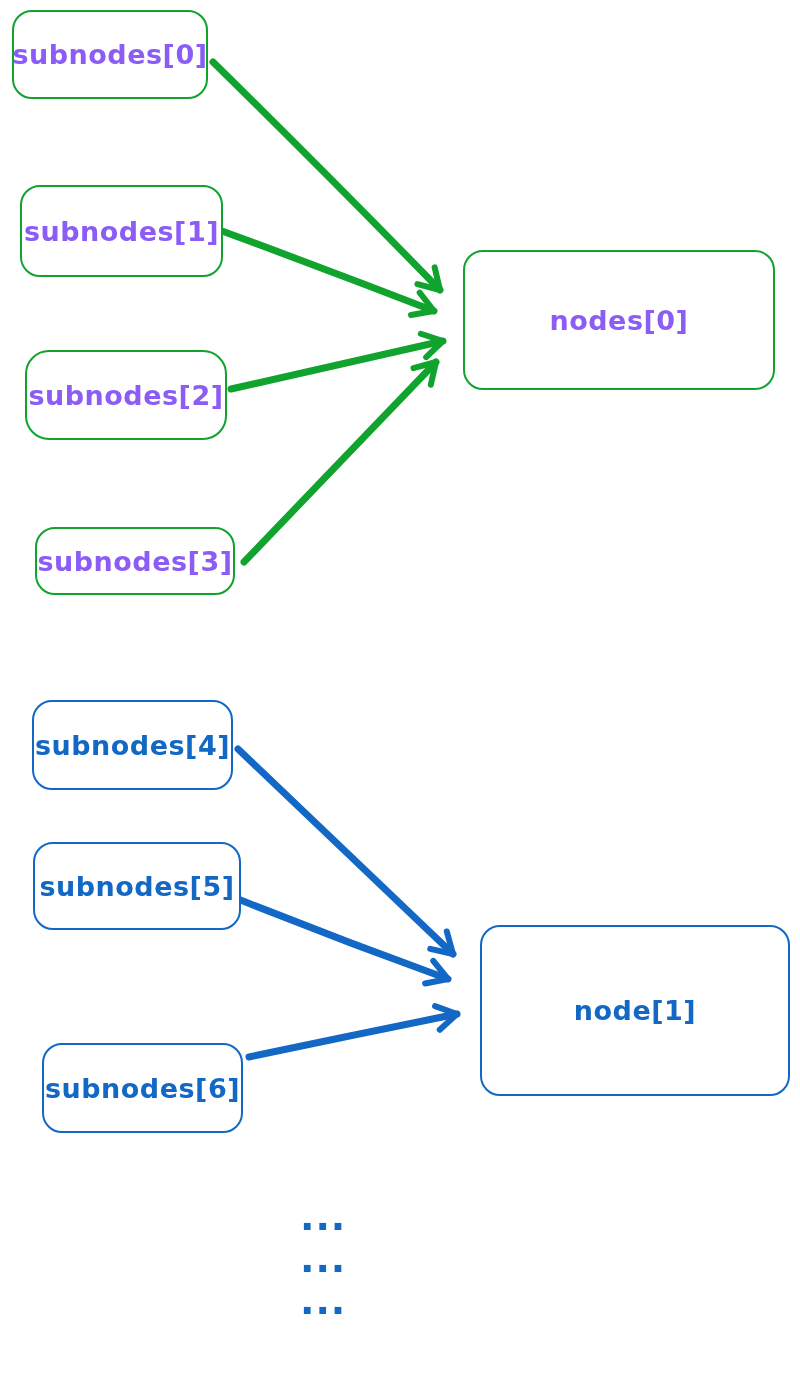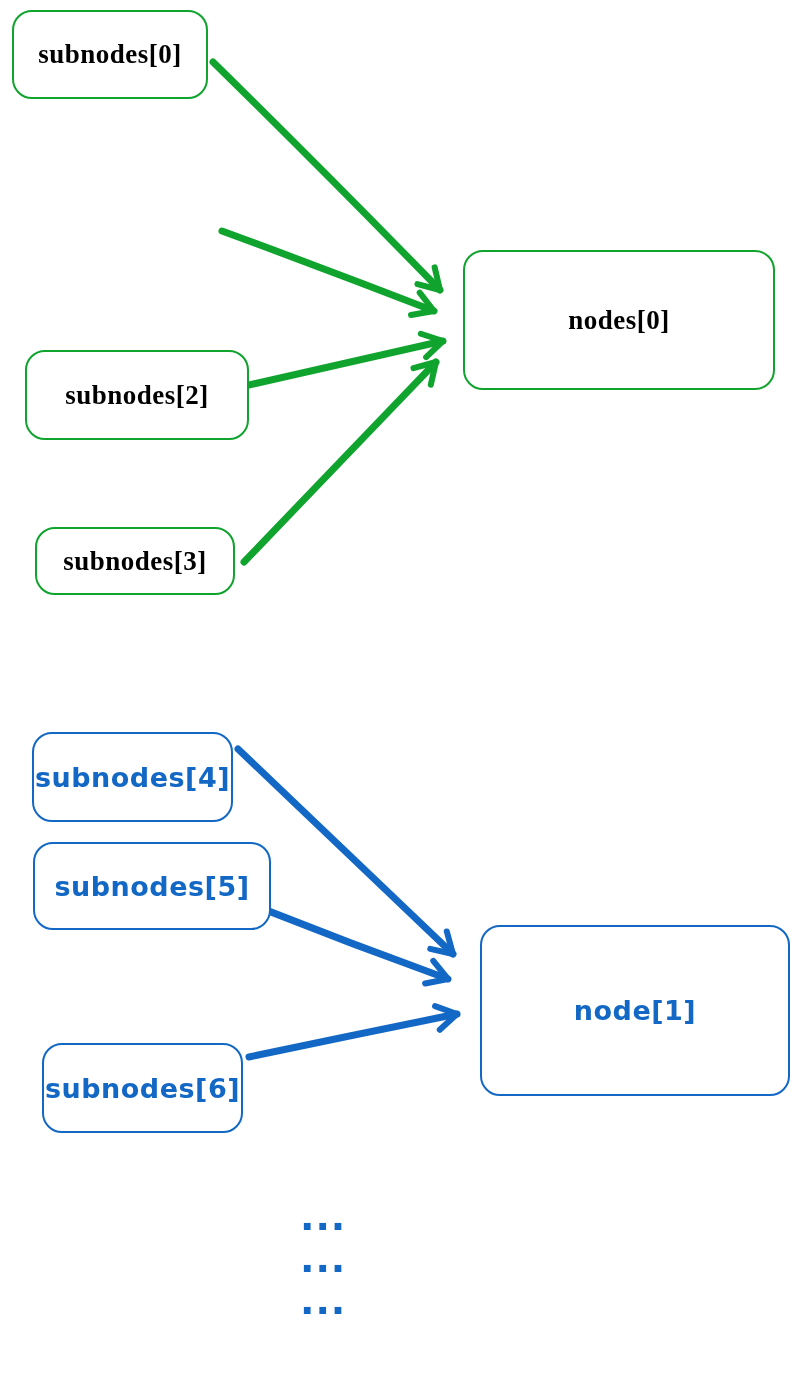--- a/index.html
+++ b/index.html
@@ -22,41 +22,40 @@
     justify-content: center;
     border-radius: 20px;
     box-sizing: border-box;
     background: #ffffff;
     font-weight: 600;
     letter-spacing: 0.5px;
     white-space: nowrap;
   }
   .green {
     border: 2.5px solid #10a32e;
-    color: #000000;
-    font-family: Liberation Serif, serif;
+    color: #8b5cf6;
   }
   .blue {
     border: 2.5px solid #1268c4;
     color: #1268c4;
   }
   .source-box { font-size: 27px; }
   .target-box { font-size: 27px; }
 
   
   #b0 { left: 12px;  top: 10px;   width: 196px; height: 89px; }
   #b1 { left: 20px;  top: 185px;  width: 203px; height: 92px; }
-  #b2 { left: 25px;  top: 350px;  width: 224px; height: 90px; }
+  #b2 { left: 25px;  top: 350px;  width: 202px; height: 90px; border-radius: 24px; }
   #b3 { left: 35px;  top: 527px;  width: 200px; height: 68px; }
   
   #t0 { left: 463px; top: 250px;  width: 312px; height: 140px; }
 
   
-  #b4 { left: 32px;  top: 700px;  width: 201px; height: 90px; margin-top: 32px; }
-  #b5 { left: 33px;  top: 842px;  width: 238px; height: 88px; }
+  #b4 { left: 32px;  top: 700px;  width: 201px; height: 90px; }
+  #b5 { left: 33px;  top: 842px;  width: 208px; height: 88px; }
   #b6 { left: 42px;  top: 1023px; width: 201px; height: 90px; margin-top: 20px; }
   
   #t1 { left: 480px; top: 925px;  width: 310px; height: 171px; }
 
   #arrow-layer {
     position: absolute;
     left: 0; top: 0;
     width: 800px;
     height: 1378px;
     pointer-events: none;
@@ -103,20 +102,23 @@
     <path class="shaft green-stroke" d="M244,562 Q340,462 436,362" marker-end="url(#head-green)"></path>
 
     <path class="shaft blue-stroke" d="M238,749 Q346,852 453,954" marker-end="url(#head-blue)"></path>
     <path class="shaft blue-stroke" d="M238,899 Q343,941 448,979" marker-end="url(#head-blue)"></path>
     <path class="shaft blue-stroke" d="M249,1057 Q353,1035 457,1014" marker-end="url(#head-blue)"></path>
   </svg>
 
   <div id="b0" class="node-box green source-box">
     <span>subnodes[0]</span>
   </div>
+  <div id="b1" class="node-box green source-box">
+    <span>subnodes[1]</span>
+  </div>
   <div id="b2" class="node-box green source-box">
     <span>subnodes[2]</span>
   </div>
   <div id="b3" class="node-box green source-box">
     <span>subnodes[3]</span>
   </div>
 
   <div id="t0" class="node-box green target-box">
     <span>nodes[0]</span>
   </div>

